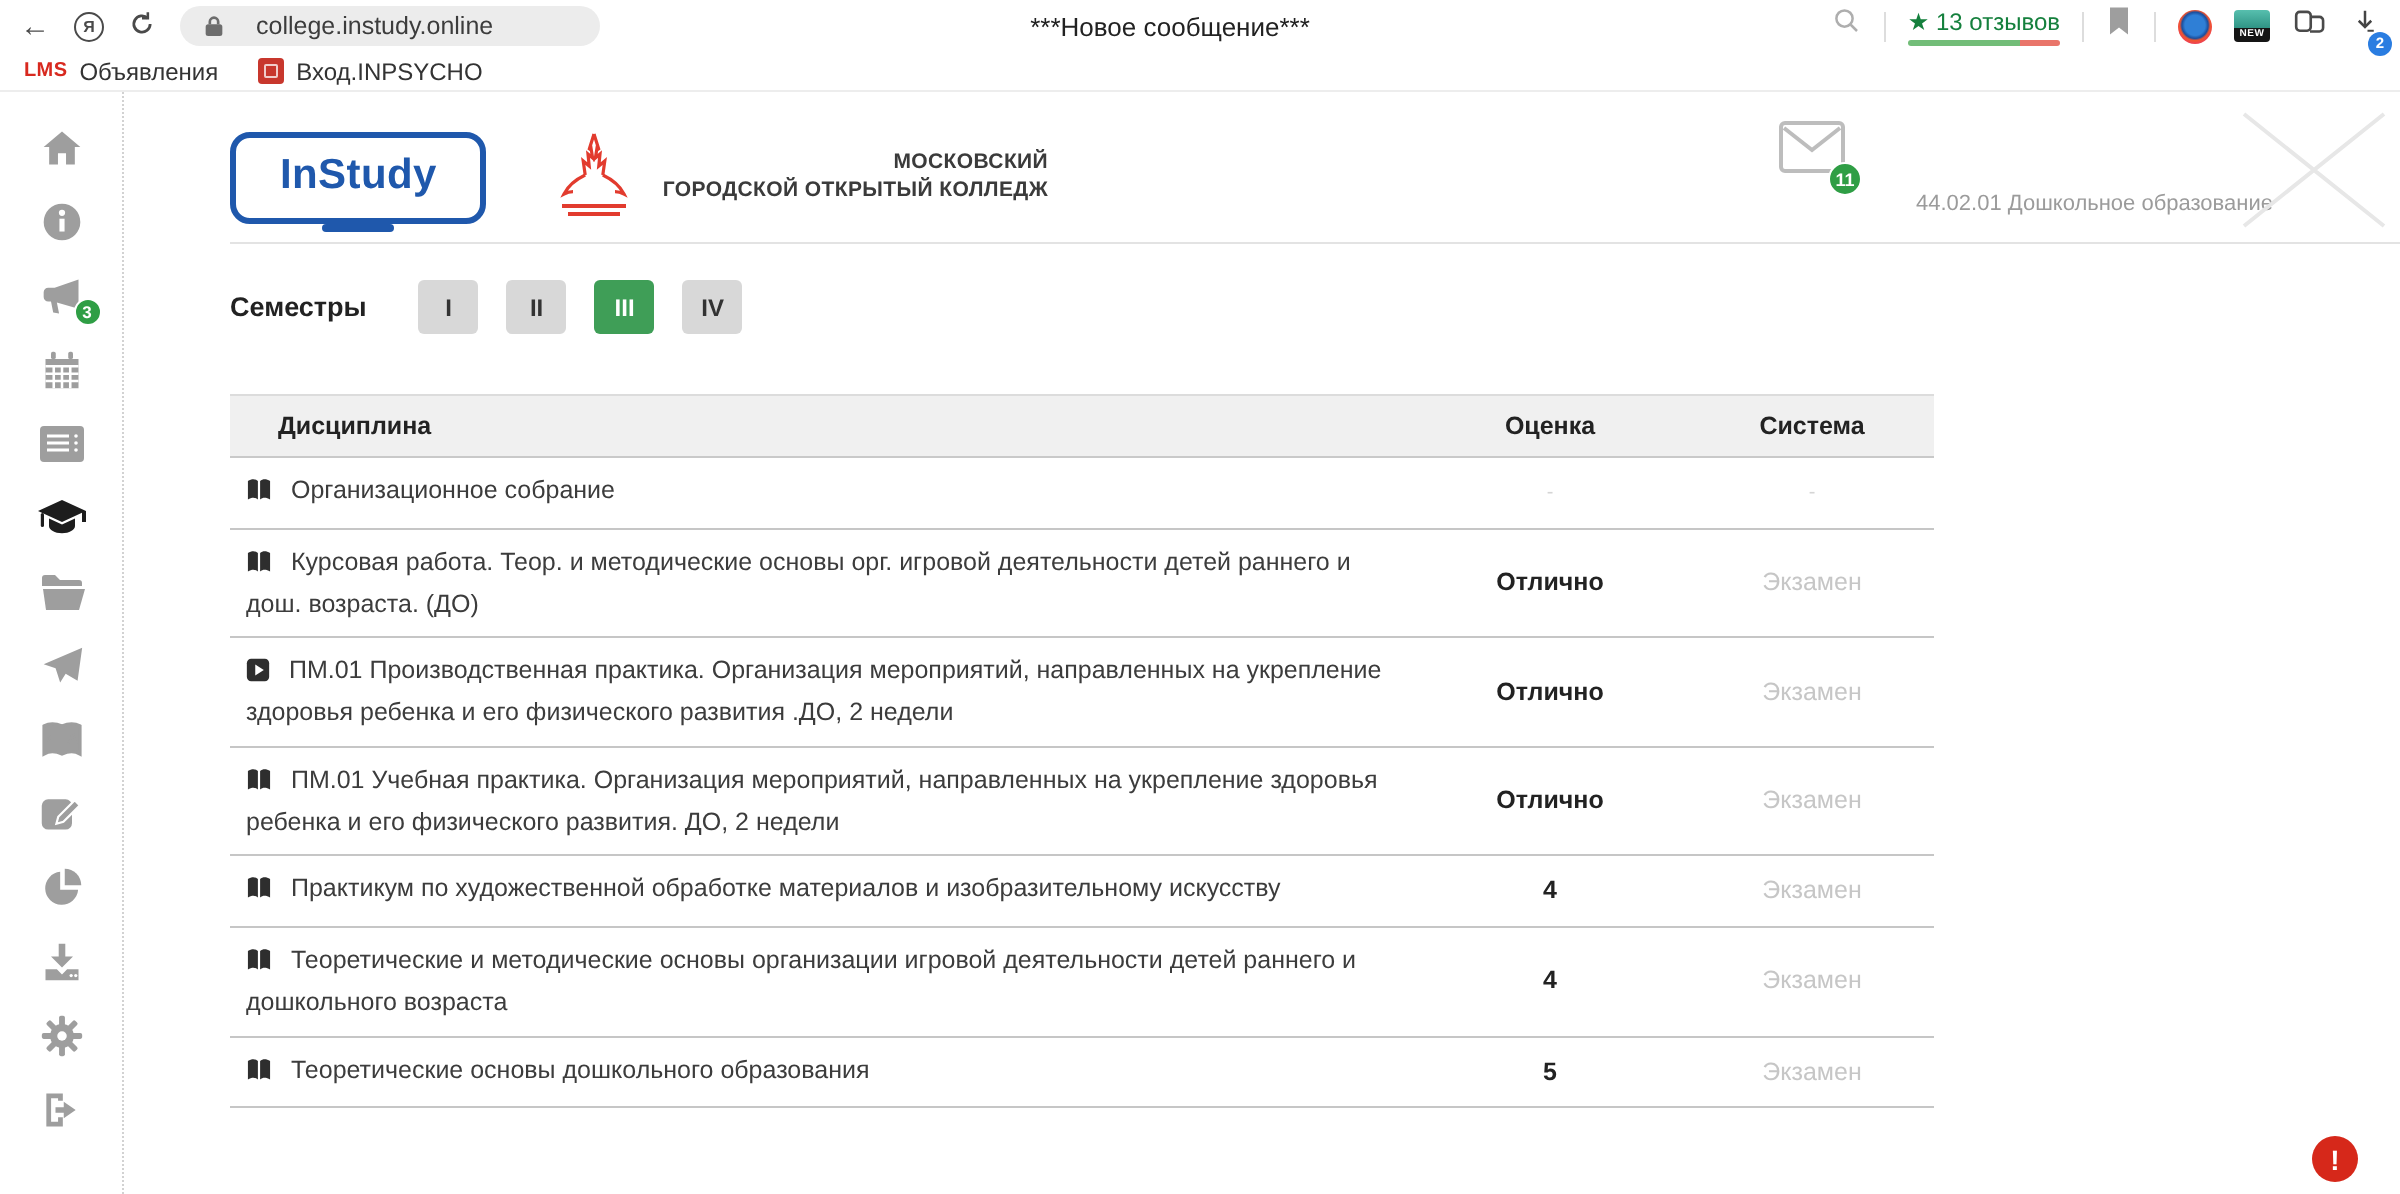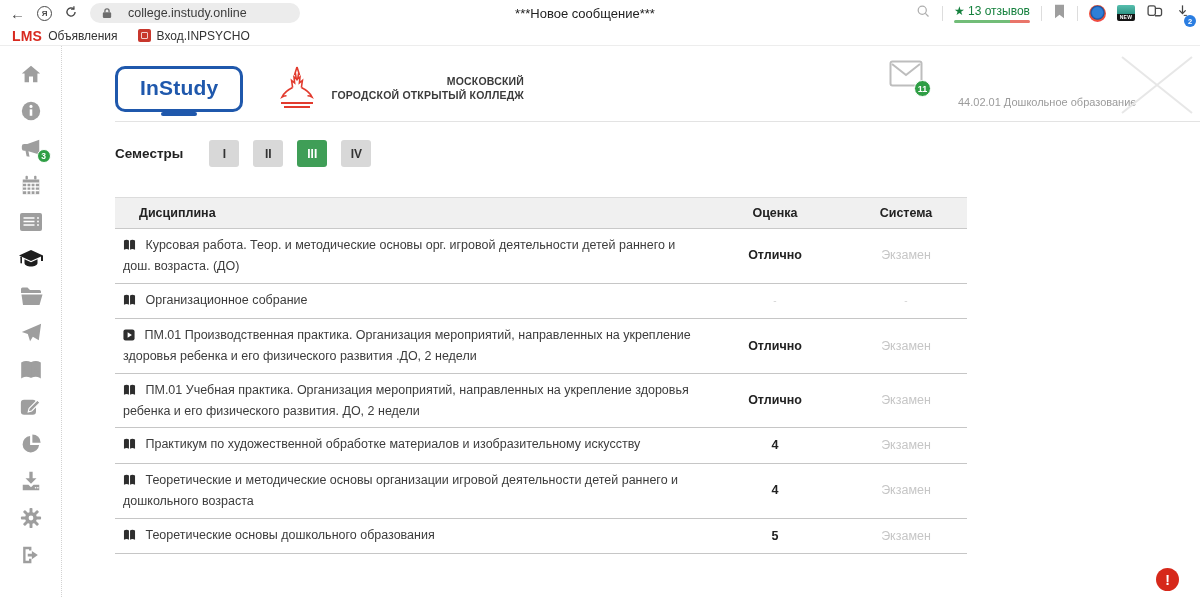--- a/index.html
+++ b/index.html
@@ -22,21 +22,21 @@
   .ext-circle { width:17px; height:17px; border-radius:50%; background:radial-gradient(circle at 50% 45%, #2f7fd6 0 40%, #1b4f9e 52%, #f0552e 60%, #ee3a63 78%, #f98a2b 100%); }
   .ext-new { width:18px; height:16px; display:flex; flex-direction:column; border-radius:2px; overflow:hidden; }
   .ext-new .top { flex:1; background:#44ad9b; background:linear-gradient(180deg,#57bfae,#2f9485); }
   .ext-new .bot { height:7px; background:#151515; color:#fff; font-size:5px; font-weight:bold; text-align:center; line-height:7px; letter-spacing:.3px; }
   .dl-wrap { position:relative; }
   .badge-blue { position:absolute; right:-6px; bottom:-4px; min-width:12px; height:12px; border-radius:50%; background:#2a7de1; color:#fff; font-size:7.5px; font-weight:bold; display:flex; align-items:center; justify-content:center; }
 
   
   .bookmarks { height:20px; display:flex; align-items:center; gap:20px; padding:0 12px; font-size:12px; color:#333; border-bottom:1px solid #ededed; background:#fff; }
   .bm { display:flex; align-items:center; gap:6px; cursor:pointer; }
-  .bm-lms { color:#d8291f; font-size:14px; font-weight:bold; letter-spacing:.2px; }
+  .bm-lms { color:#d8291f; font-size:10px; font-weight:bold; letter-spacing:.2px; }
   .bm-insq { width:13px; height:13px; background:#c8372d; border-radius:2px; position:relative; }
   .bm-insq::after { content:""; position:absolute; inset:3px; border:1px solid rgba(255,255,255,.75); border-radius:1px; }
 
   
   .app { display:flex; height:551px; }
   .sidebar { width:62px; border-right:1px dotted #d2d2d2; display:flex; flex-direction:column; align-items:center; padding:15px 0 24px; gap:12px; flex-shrink:0; }
   .s-item { width:30px; height:25px; display:flex; align-items:center; justify-content:center; position:relative; color:#9e9e9e; cursor:pointer; }
   .s-item svg { fill:currentColor; }
   .s-item.active { color:#1d1d1d; }
   .s-badge { position:absolute; right:-5px; bottom:-3px; width:14px; height:14px; border-radius:50%; background:var(--badge-green); color:#fff; font-size:8.5px; font-weight:bold; display:flex; align-items:center; justify-content:center; border:1px solid #fff; }
@@ -311,38 +311,38 @@
       </thead>
       <tbody id="grades-body">
   <tr>
     <td class="disc">
       <span class="disc-ico">
         <svg width="13" height="12" viewBox="0 0 14 13">
                   <path d="M1 1.6C3 .4 5 .4 6.4 1.6v10C5 10.4 3 10.4 1 11.6zM13 1.6C11 .4 9 .4 7.6 1.6v10c1.4-1.2 3.4-1.2 5.4 0z"></path>
                 </svg>
       </span>
       
-      <span class="disc-text">Курсовая работа. Теор. и методические основы орг. игровой деятельности детей раннего и дош. возраста. (ДО)</span>
-    </td>
-    <td class="grade">Отлично</td>
-    <td class="system">Экзамен</td>
-  </tr>
-
-  <tr>
-    <td class="disc">
-      <span class="disc-ico">
-        <svg width="13" height="12" viewBox="0 0 14 13">
-                  <path d="M1 1.6C3 .4 5 .4 6.4 1.6v10C5 10.4 3 10.4 1 11.6zM13 1.6C11 .4 9 .4 7.6 1.6v10c1.4-1.2 3.4-1.2 5.4 0z"></path>
-                </svg>
-      </span>
-      
       <span class="disc-text">Организационное собрание</span>
     </td>
     <td class="grade empty">-</td>
     <td class="system empty">-</td>
+  </tr>
+
+  <tr>
+    <td class="disc">
+      <span class="disc-ico">
+        <svg width="13" height="12" viewBox="0 0 14 13">
+                  <path d="M1 1.6C3 .4 5 .4 6.4 1.6v10C5 10.4 3 10.4 1 11.6zM13 1.6C11 .4 9 .4 7.6 1.6v10c1.4-1.2 3.4-1.2 5.4 0z"></path>
+                </svg>
+      </span>
+      
+      <span class="disc-text">Курсовая работа. Теор. и методические основы орг. игровой деятельности детей раннего и дош. возраста. (ДО)</span>
+    </td>
+    <td class="grade">Отлично</td>
+    <td class="system">Экзамен</td>
   </tr>
 
   <tr>
     <td class="disc">
       
       <span class="disc-ico">
         <svg width="12" height="12" viewBox="0 0 14 14">
                   <rect x="0.5" y="0.5" width="13" height="13" rx="2.5"></rect>
                   <path d="M5.4 3.8l5 3.2-5 3.2z" fill="#fff"></path>
                 </svg>

